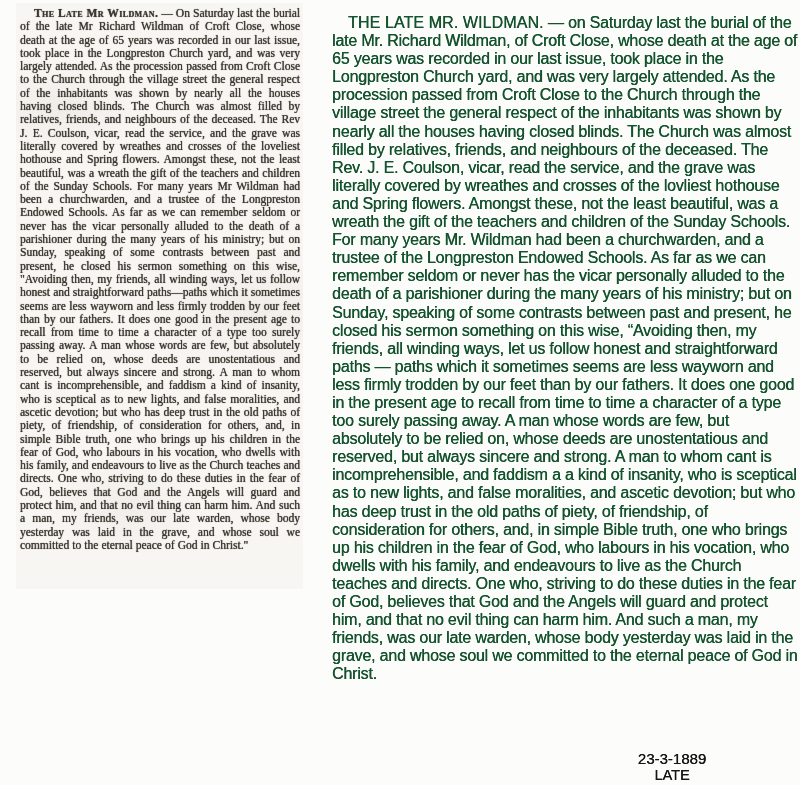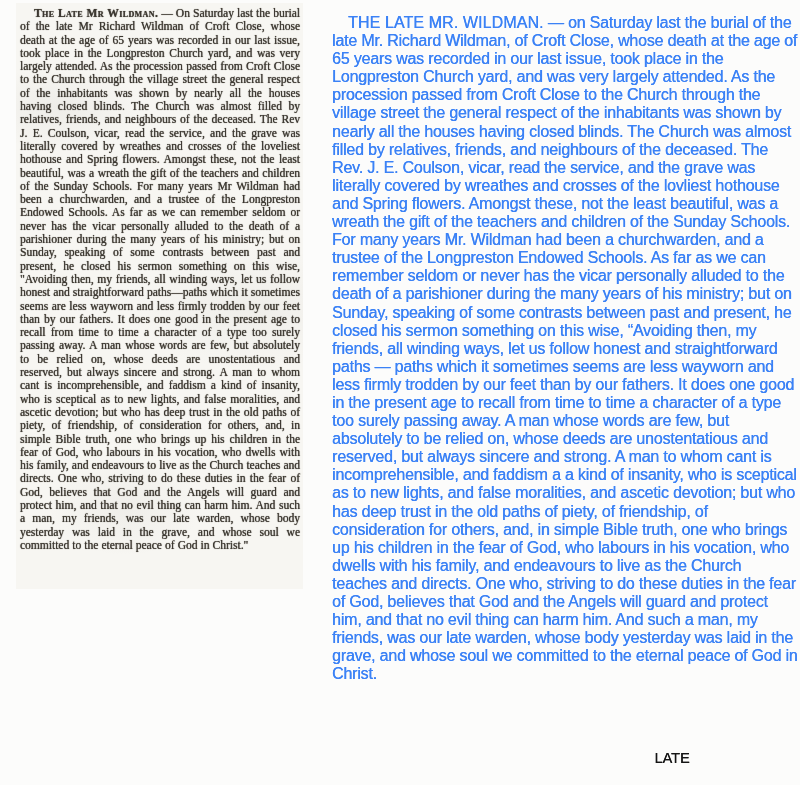--- a/index.html
+++ b/index.html
@@ -47,21 +47,21 @@
   .transcription {
     position: absolute;
     left: 332px; top: 14px;
     width: 468px;
   }
   .trans-text {
     margin: 0;
     font-size: 16px;
     line-height: 18.1px;
     letter-spacing: -0.2px;
-    color: #3b82f6;
+    color: #14532d;
     text-align: left;
     text-indent: 16px;
     text-shadow: 0.3px 0 0 currentColor;
   }
   .trans-heading { letter-spacing: 0.1px; }
 
   
   .footer {
     position: absolute;
     left: 592px; top: 750px;
@@ -91,16 +91,17 @@
     </p>
   </div>
 
   <div class="transcription">
     <p class="trans-text">
       <span class="trans-heading">THE LATE MR. WILDMAN.</span><span> — on Saturday last the burial of the late Mr. Richard Wildman, of Croft Close, whose death at the age of 65 years was recorded in our last issue, took place in the Longpreston Church yard, and was very largely attended. As the procession passed from Croft Close to the Church through the village street the general respect of the inhabitants was shown by nearly all the houses having closed blinds. The Church was almost filled by relatives, friends, and neighbours of the deceased. The Rev. J. E. Coulson, vicar, read the service, and the grave was literally covered by wreathes and crosses of the lovliest hothouse and Spring flowers. Amongst these, not the least beautiful, was a wreath the gift of the teachers and children of the Sunday Schools. For many years Mr. Wildman had been a churchwarden, and a trustee of the Longpreston Endowed Schools. As far as we can remember seldom or never has the vicar personally alluded to the death of a parishioner during the many years of his ministry; but on Sunday, speaking of some contrasts between past and present, he closed his sermon something on this wise, “Avoiding then, my friends, all winding ways, let us follow honest and straightforward paths — paths which it sometimes seems are less wayworn and less firmly trodden by our feet than by our fathers. It does one good in the present age to recall from time to time a character  of a type too surely passing away. A man whose words are few, but absolutely to be relied on, whose deeds are unostentatious and reserved, but always sincere and strong. A man to whom cant is incomprehensible, and faddism a a kind of insanity, who is sceptical as to new lights, and false moralities, and ascetic devotion; but who has deep trust in the old paths of piety, of friendship, of consideration for others, and, in simple Bible truth, one who brings up his children in the fear of God, who labours in his vocation, who dwells with his family, and endeavours to live as the Church teaches and directs. One who, striving to do these duties in the fear of God, believes that God and the Angels will guard and protect him, and that no evil thing can harm him. And such a man, my friends, was our late warden, whose body yesterday was laid in the grave, and whose soul we committed to the eternal peace of God in Christ.</span>
     </p>
   </div>
 
   <div class="footer">
+    <div class="footer-date">23-3-1889</div>
     <div class="footer-initials">LATE</div>
   </div>
 
 </div>
 
 </body></html>

